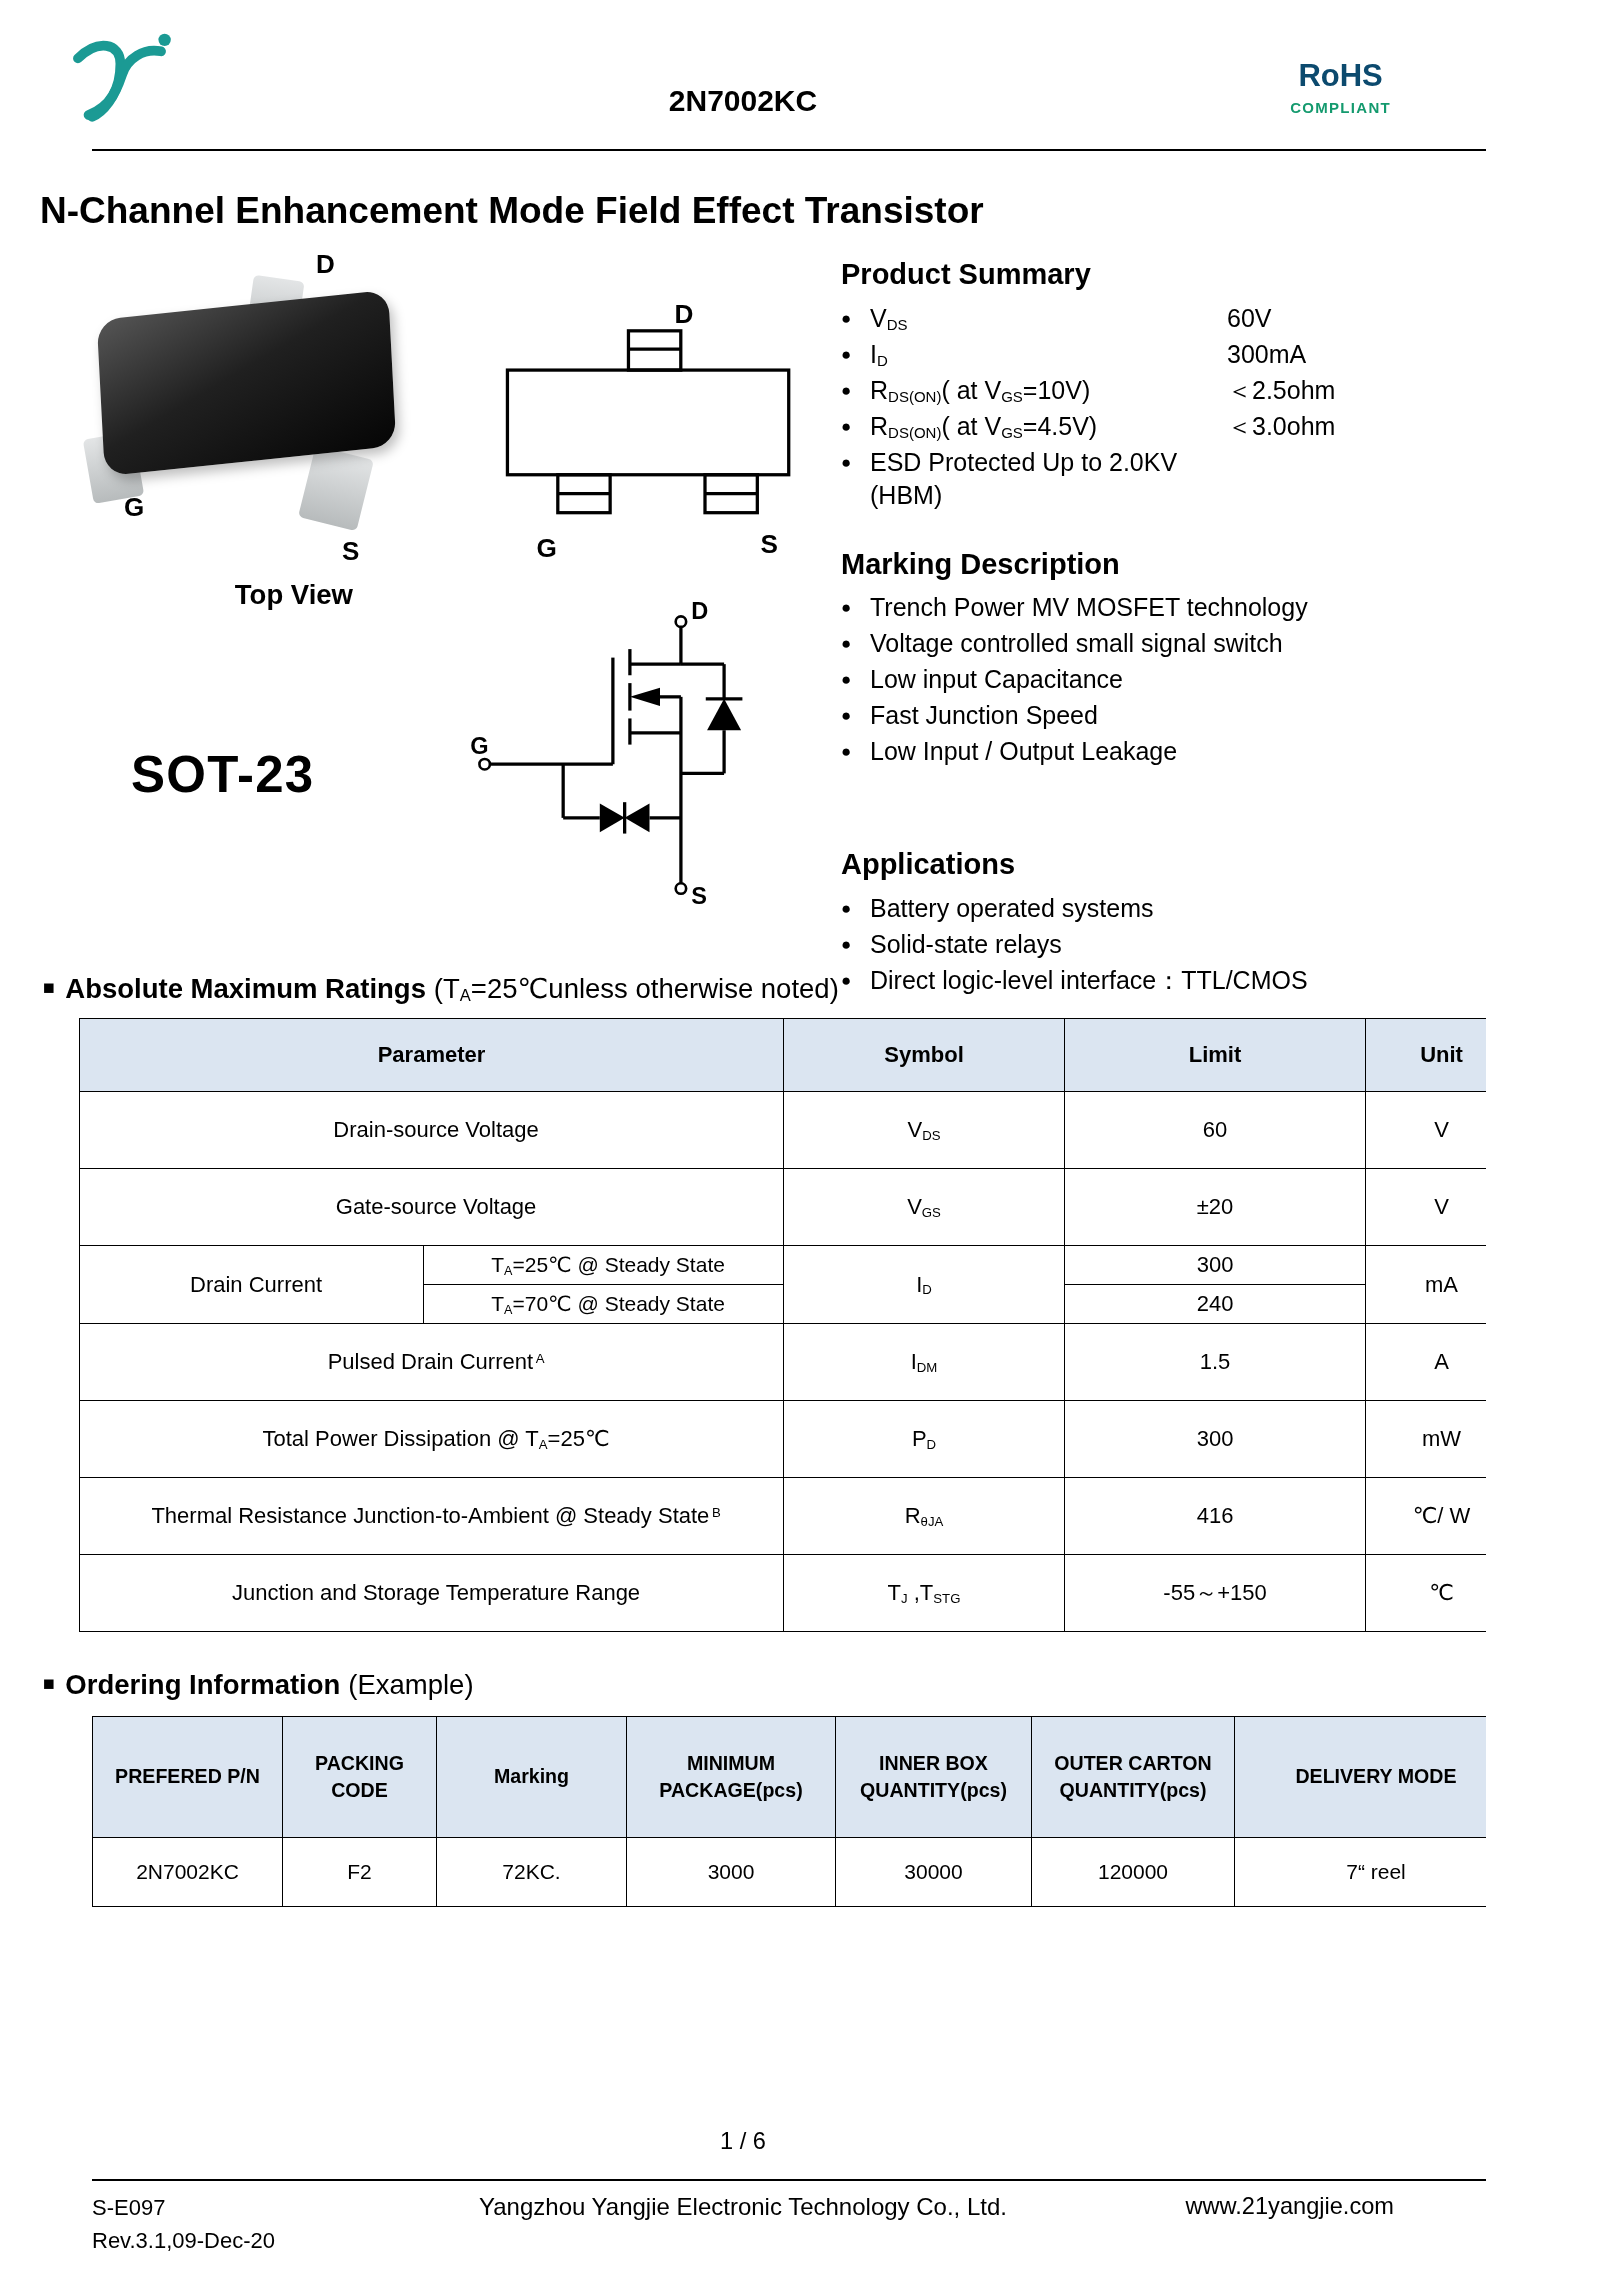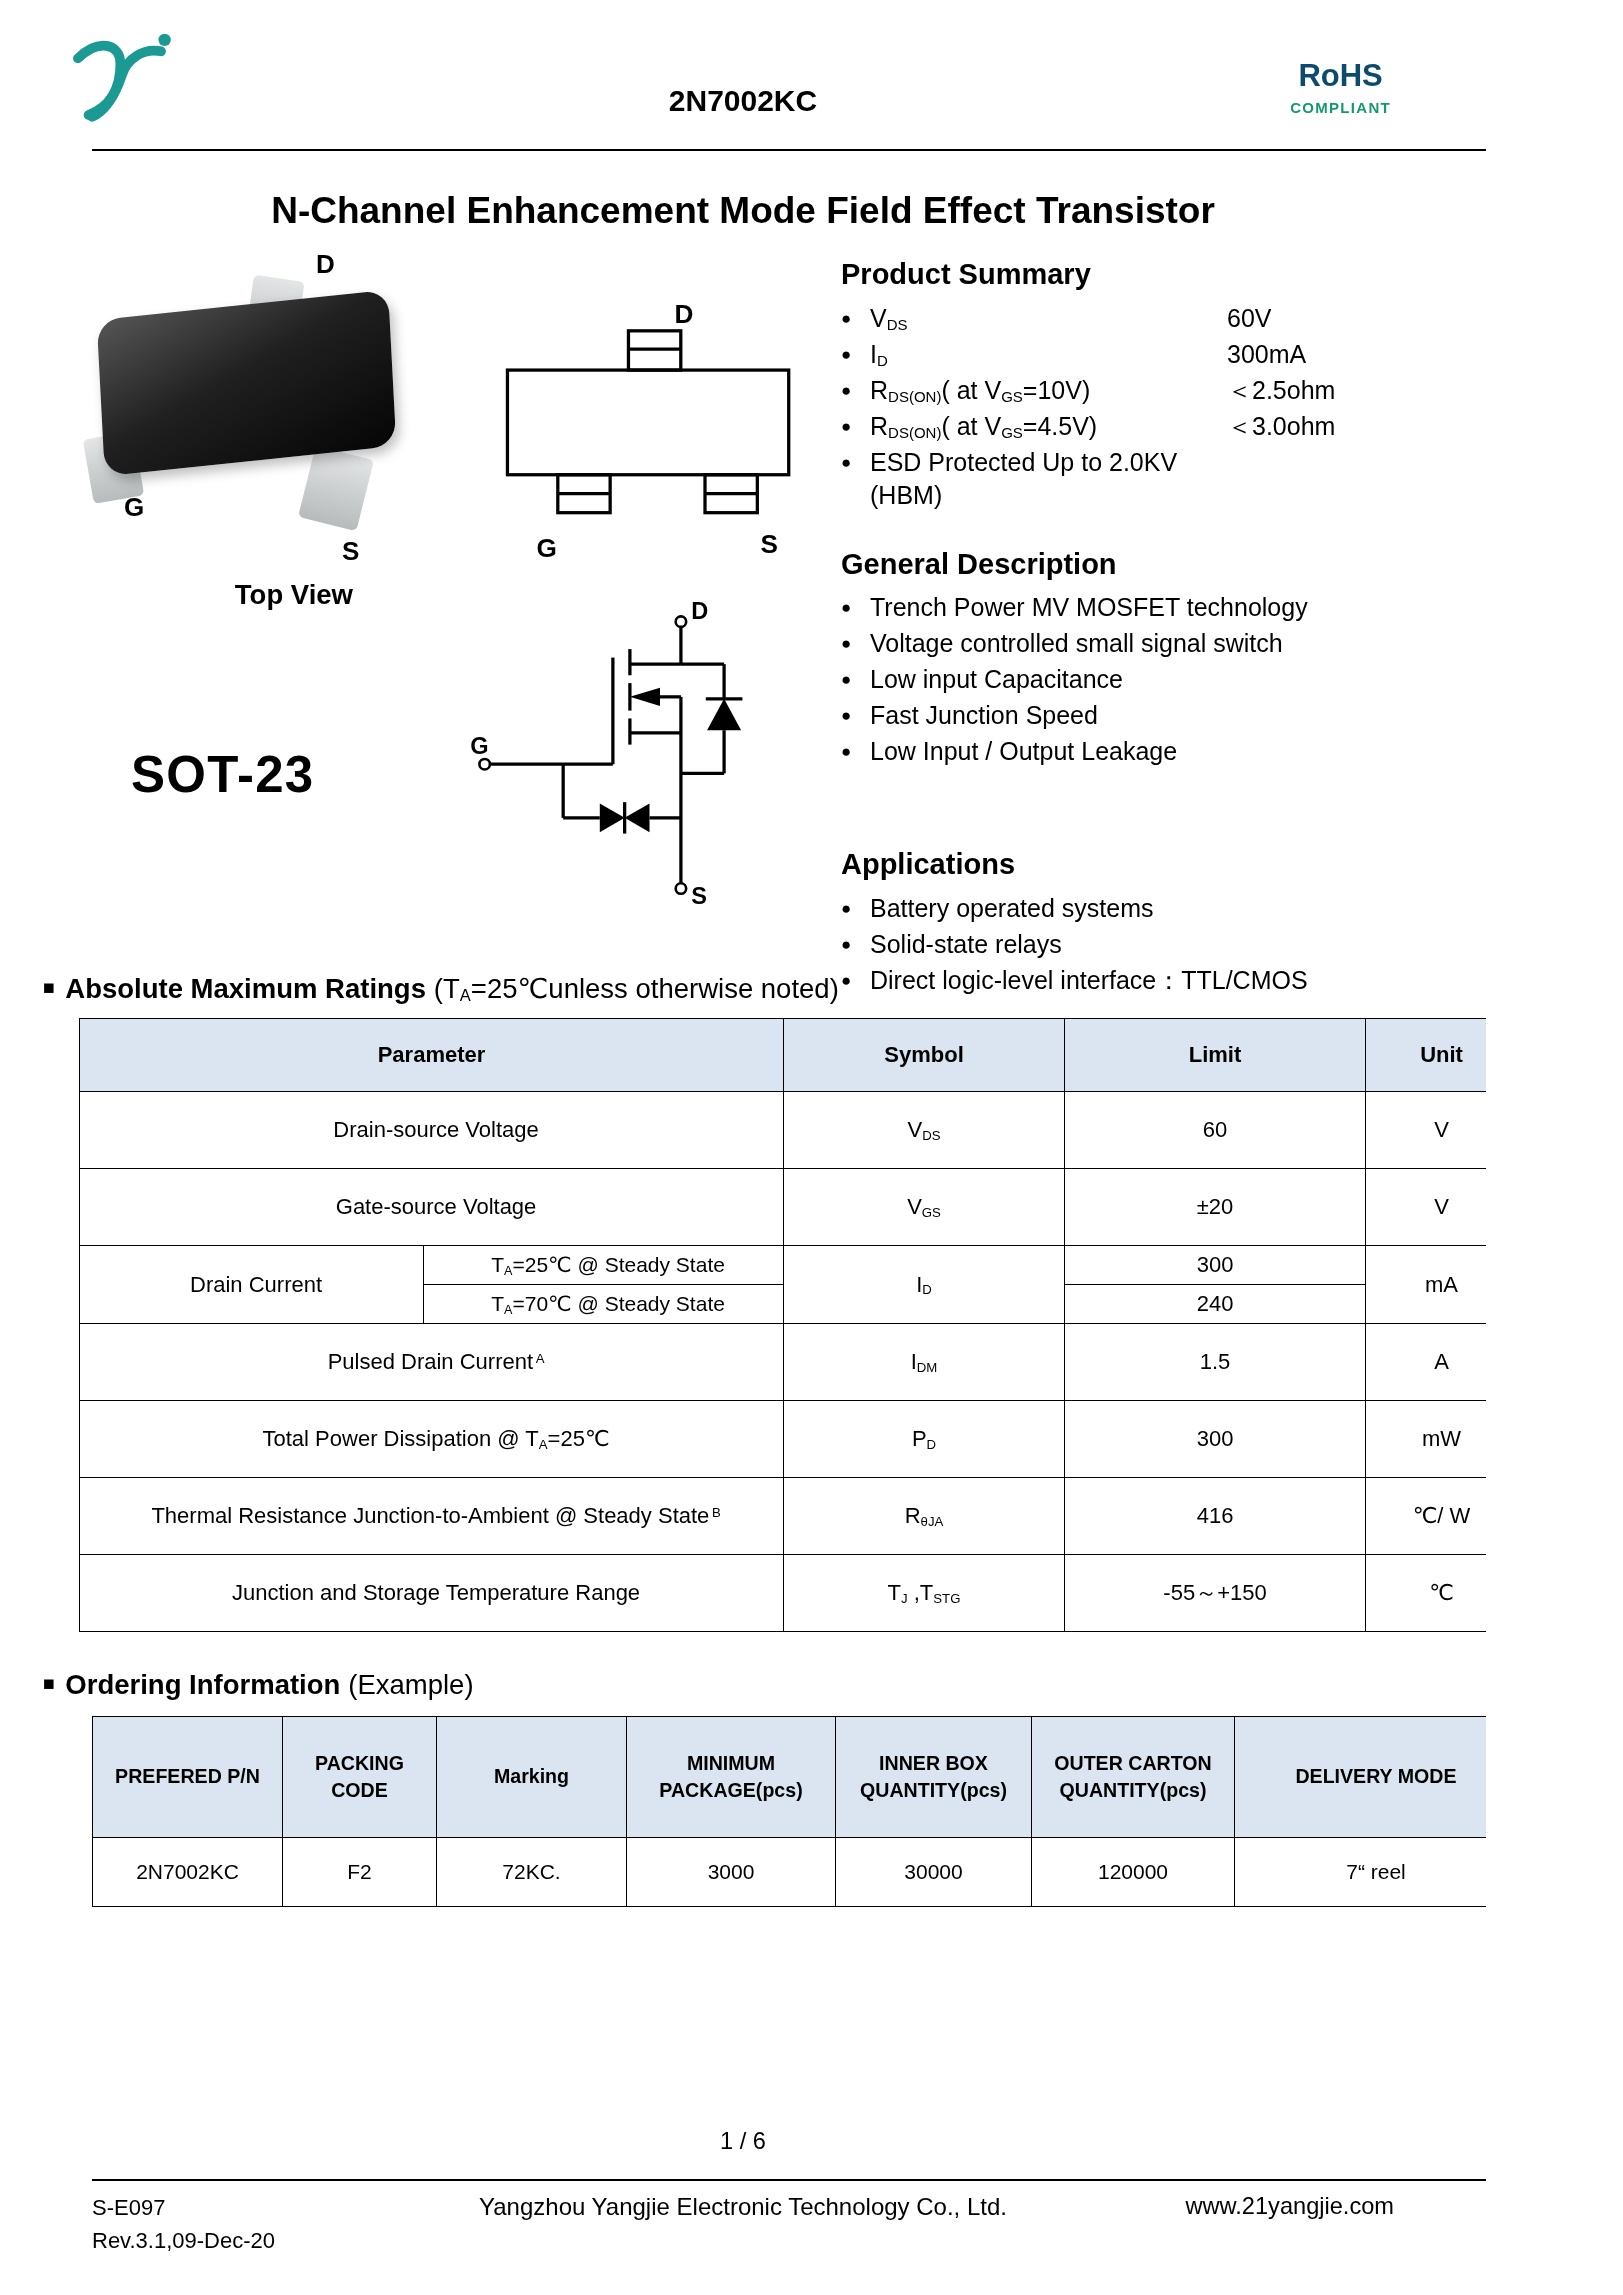--- a/index.html
+++ b/index.html
@@ -20,21 +20,21 @@
     position: absolute; left: 0; top: 84px; width: 100%;
     text-align: center; font-size: 30px; font-weight: bold;
   }
   .rohs { position: absolute; right: 95px; top: 58px; text-align: center; }
   .rohs-main { font-size: 31px; font-weight: bold; color: #0c4a6e; }
   .rohs-sub { font-size: 15px; font-weight: bold; color: #149a6e; letter-spacing: 1.3px; margin-top: 5.2px; }
   .header-rule { position: absolute; left: 92px; top: 149px; width: 1440px; border-top: 2.6px solid #000; }
 
   .main-title {
     position: absolute; left: 0; top: 190px; width: 100%;
-    text-align: center; font-size: 37px; font-weight: bold;
+    text-align: left; font-size: 37px; font-weight: bold; padding-left: 40px;
   }
 
   
   .graphics { position: absolute; left: 59px; top: 249px; width: 766px; height: 681px; }
 
   .lead {
     position: absolute; background: linear-gradient(180deg, #e3e5e6, #b7bbbc);
     border-radius: 5.2px;
   }
   .lead-top { left: 190px; top: 29.4px; width: 51px; height: 69px; transform: rotate(8deg); }
@@ -226,21 +226,21 @@
         <span class="ps-label"><span>R</span><sub>DS(ON)</sub><span>( at V</span><sub>GS</sub><span>=4.5V)</span></span>
         <span class="ps-value">＜3.0ohm</span>
       </div>
       <div class="ps-row">
         <span class="blt">●</span>
         <span class="ps-label"><span>ESD Protected Up to 2.0KV (HBM)</span><sub></sub><span></span><sub></sub><span></span></span>
         <span class="ps-value"></span>
       </div>
     </div>
 
-    <h2 class="rc-title">General Description</h2>
+    <h2 class="rc-title">Marking Description</h2>
     <div class="blt-list blt-list-gd">
       <div class="blt-row">
           <span class="blt">●</span>
           <span class="blt-text">Trench Power MV MOSFET technology</span>
         </div>
       <div class="blt-row">
           <span class="blt">●</span>
           <span class="blt-text">Voltage controlled small signal switch</span>
         </div>
       <div class="blt-row">

